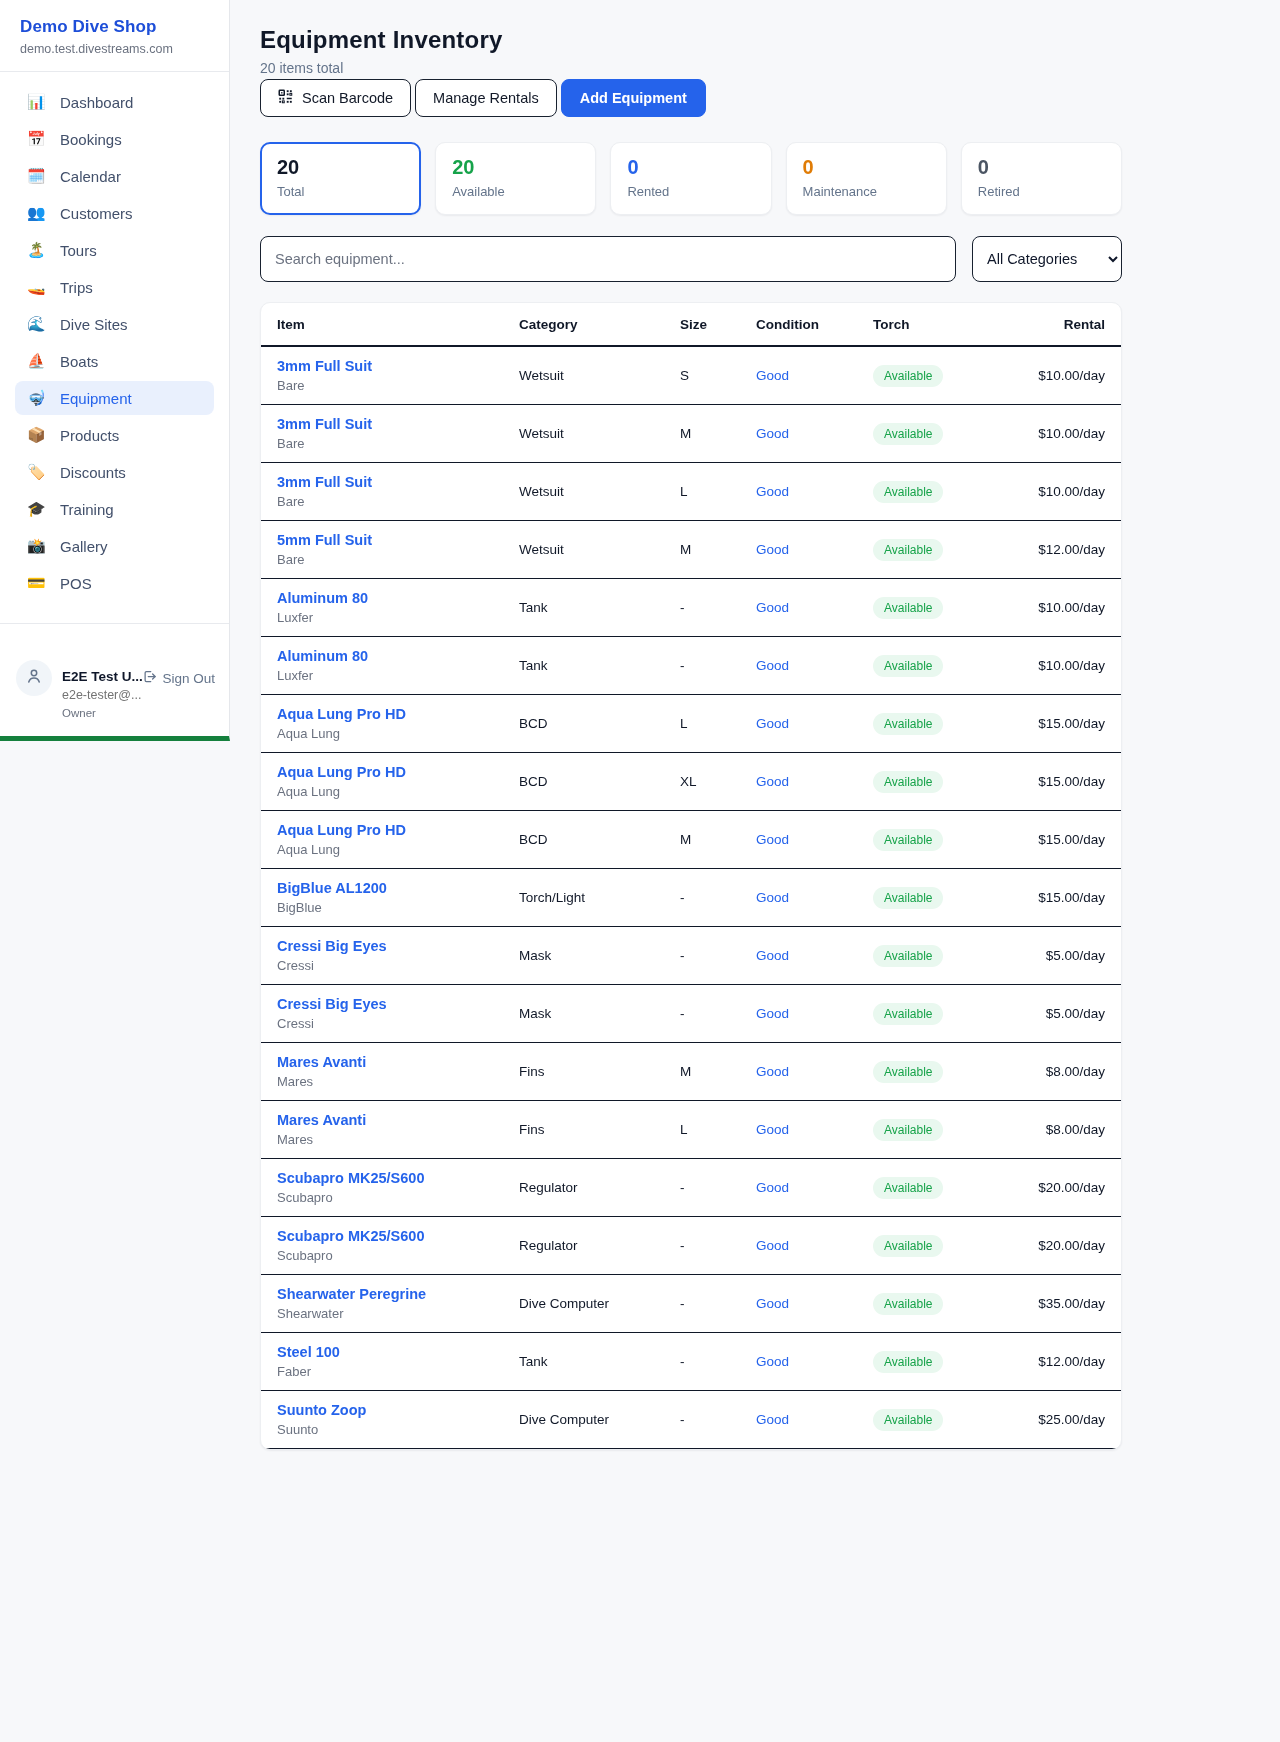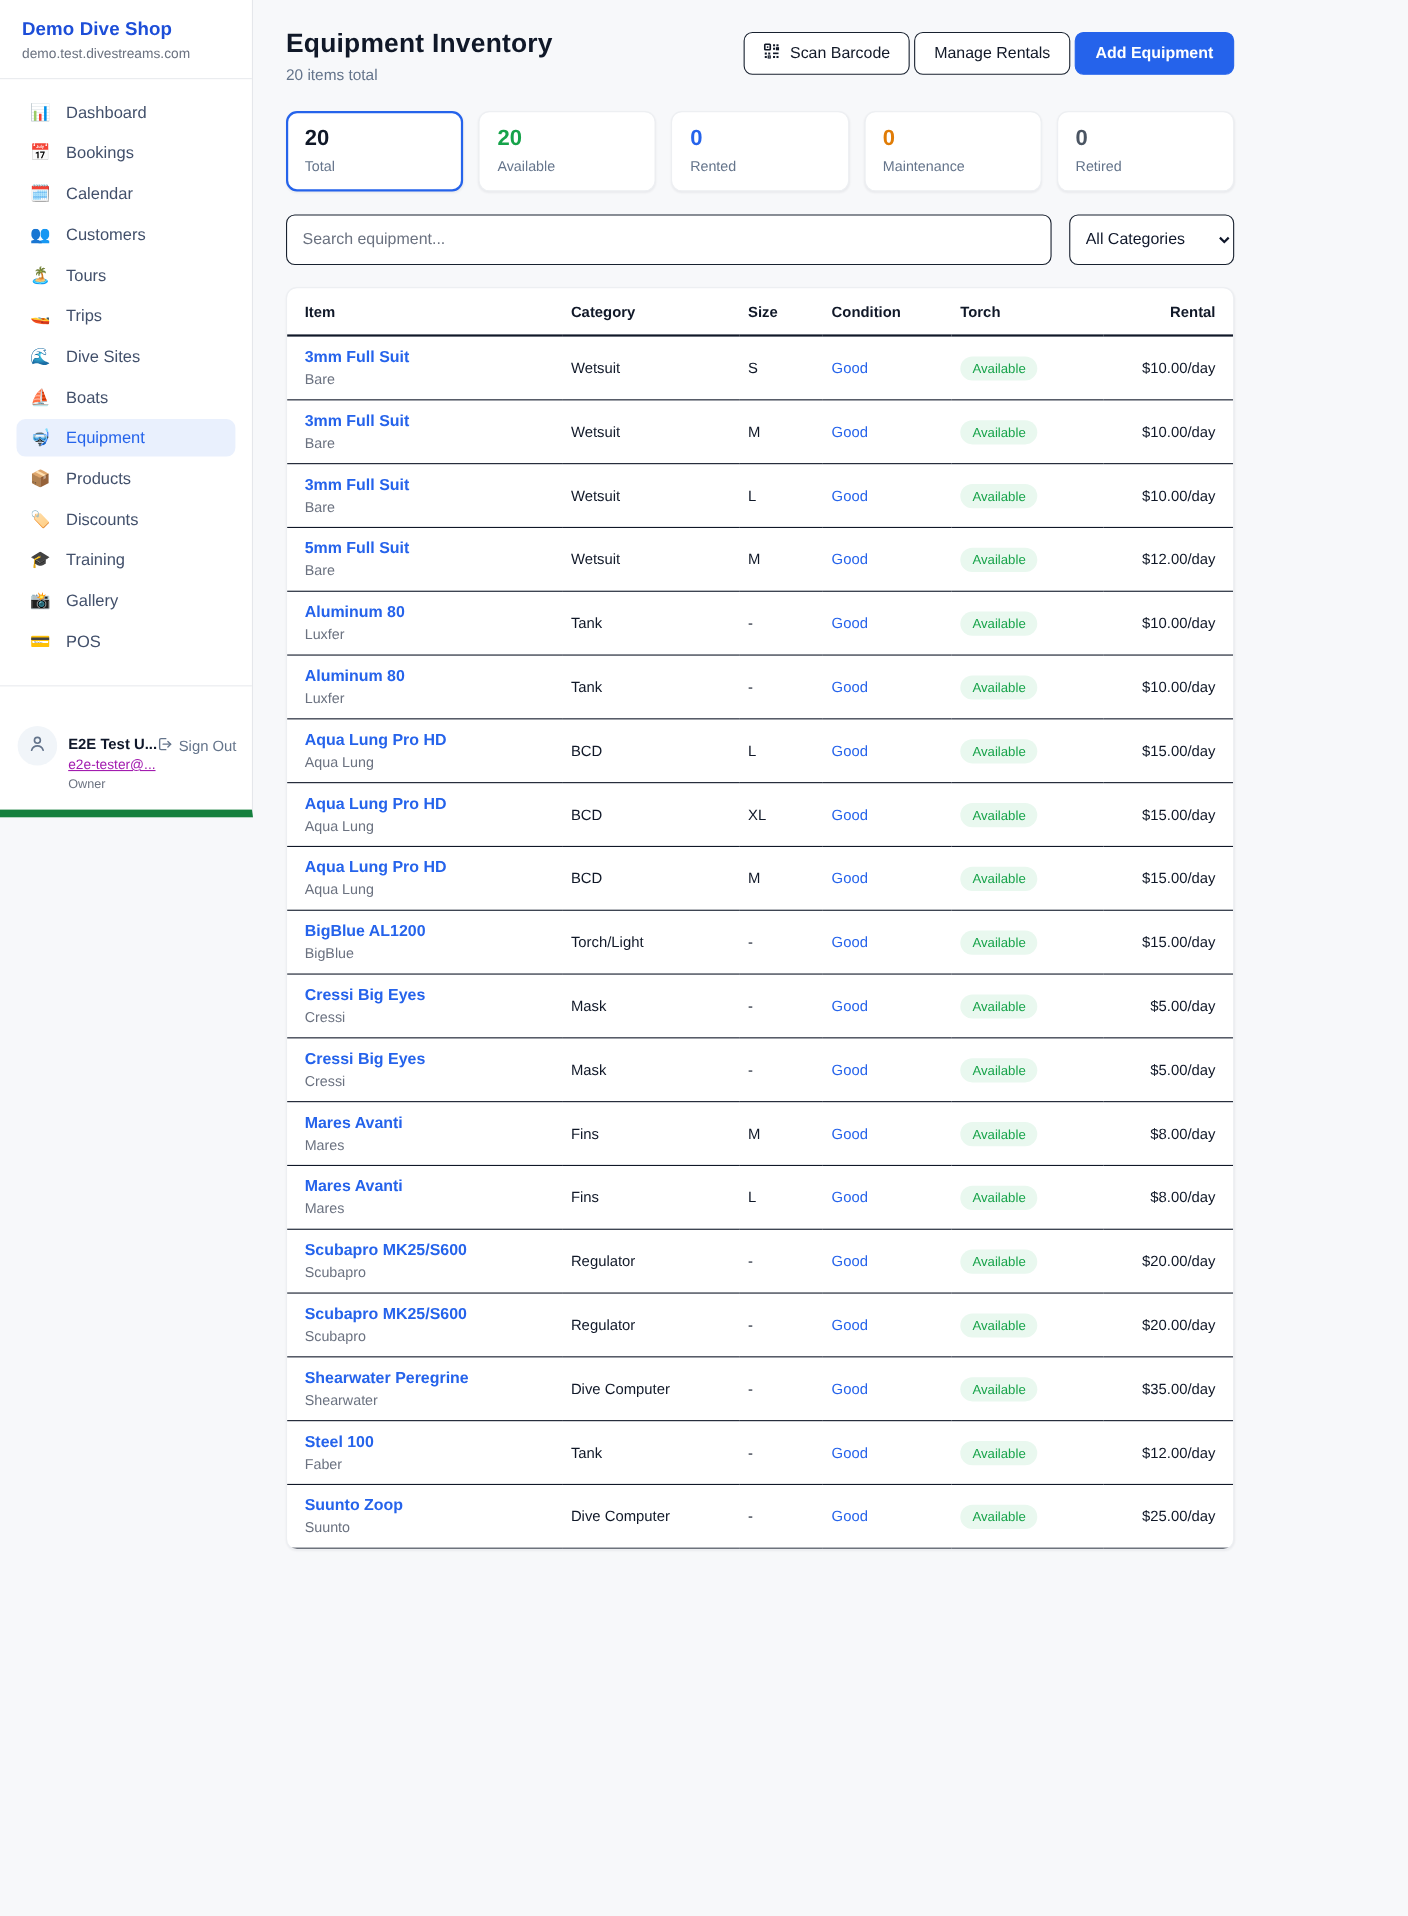--- a/index.html
+++ b/index.html
@@ -8,21 +8,21 @@
     font-family:"Liberation Sans", sans-serif;
     background:#f7f8fa;
     color:#0f172a;
     min-height:1742px;
   }
   .app { display:flex; align-items:flex-start; }
 
   
   .sidebar {
     width:230px; background:#fff;
-    border-right:1px solid #e5e7eb; border-bottom:7px solid #15803d;
+    border-right:1px solid #e5e7eb; border-bottom:5px solid #15803d;
     flex:0 0 230px;
   }
   .side-head { padding:17px 20px 15px 20px; border-bottom:1px solid #e8eaee; }
   .brand-name { color:#1d4ed8; font-size:17px; font-weight:bold; letter-spacing:.1px; }
   .brand-domain { color:#6b7280; font-size:12.5px; margin-top:5px; }
   .nav { padding:13px 15px 10px 15px; }
   .nav-item {
     display:flex; align-items:center; gap:13px;
     padding:8px 12px; margin-bottom:3px; border-radius:8px;
     color:#42506b; font-size:15px; cursor:pointer;
@@ -32,29 +32,29 @@
   .user-sec {
     border-top:1px solid #e8eaee; margin-top:10px;
     padding:13px 14px 16px 16px; display:flex; align-items:center; gap:10px;
   }
   .avatar {
     width:36px; height:36px; border-radius:50%; background:#f1f5f9;
     display:flex; align-items:center; justify-content:center; flex:0 0 36px;
   }
   .user-meta { line-height:1.25; min-width:0;margin-top:32px; }
   .user-name { font-size:13.5px; font-weight:bold; color:#0f172a; white-space:nowrap; }
-  .user-email { font-size:12.5px; color:#a21caf; margin-top:2px; white-space:nowrap;text-decoration:underline; }
+  .user-email { font-size:12.5px; color:#737373; margin-top:2px; white-space:nowrap; }
   .user-role { font-size:11.5px; color:#6b7280; margin-top:2px; }
   .signout { margin-left:auto; display:flex; align-items:center; gap:5px;
     color:#64748b; font-size:13.5px; cursor:pointer; white-space:nowrap; }
 
   
   .main { flex:1; padding:26px 0 40px 30px; }
   .content { width:862px; }
-  .page-head { display:flex; align-items:flex-start; justify-content:space-between; }
+  .page-head { display:flex; align-items:flex-start; justify-content:space-between;flex-direction:column; }
   .page-title { font-size:24px; font-weight:bold; color:#101828; letter-spacing:.2px; }
   .page-sub { font-size:14px; color:#64748b; margin-top:6px; }
   .head-actions { display:flex; gap:4px; padding-top:3px; }
   .btn { border-radius:8px; font-size:14.5px; cursor:pointer; font-family:inherit; }
   .btn-outline {
     background:#fff; border:1px solid #18212f; color:#111827;
     padding:9px 17px; display:flex; align-items:center; gap:9px;
   }
   .btn-primary {
     background:#2563eb; border:1px solid #2563eb; color:#fff;

